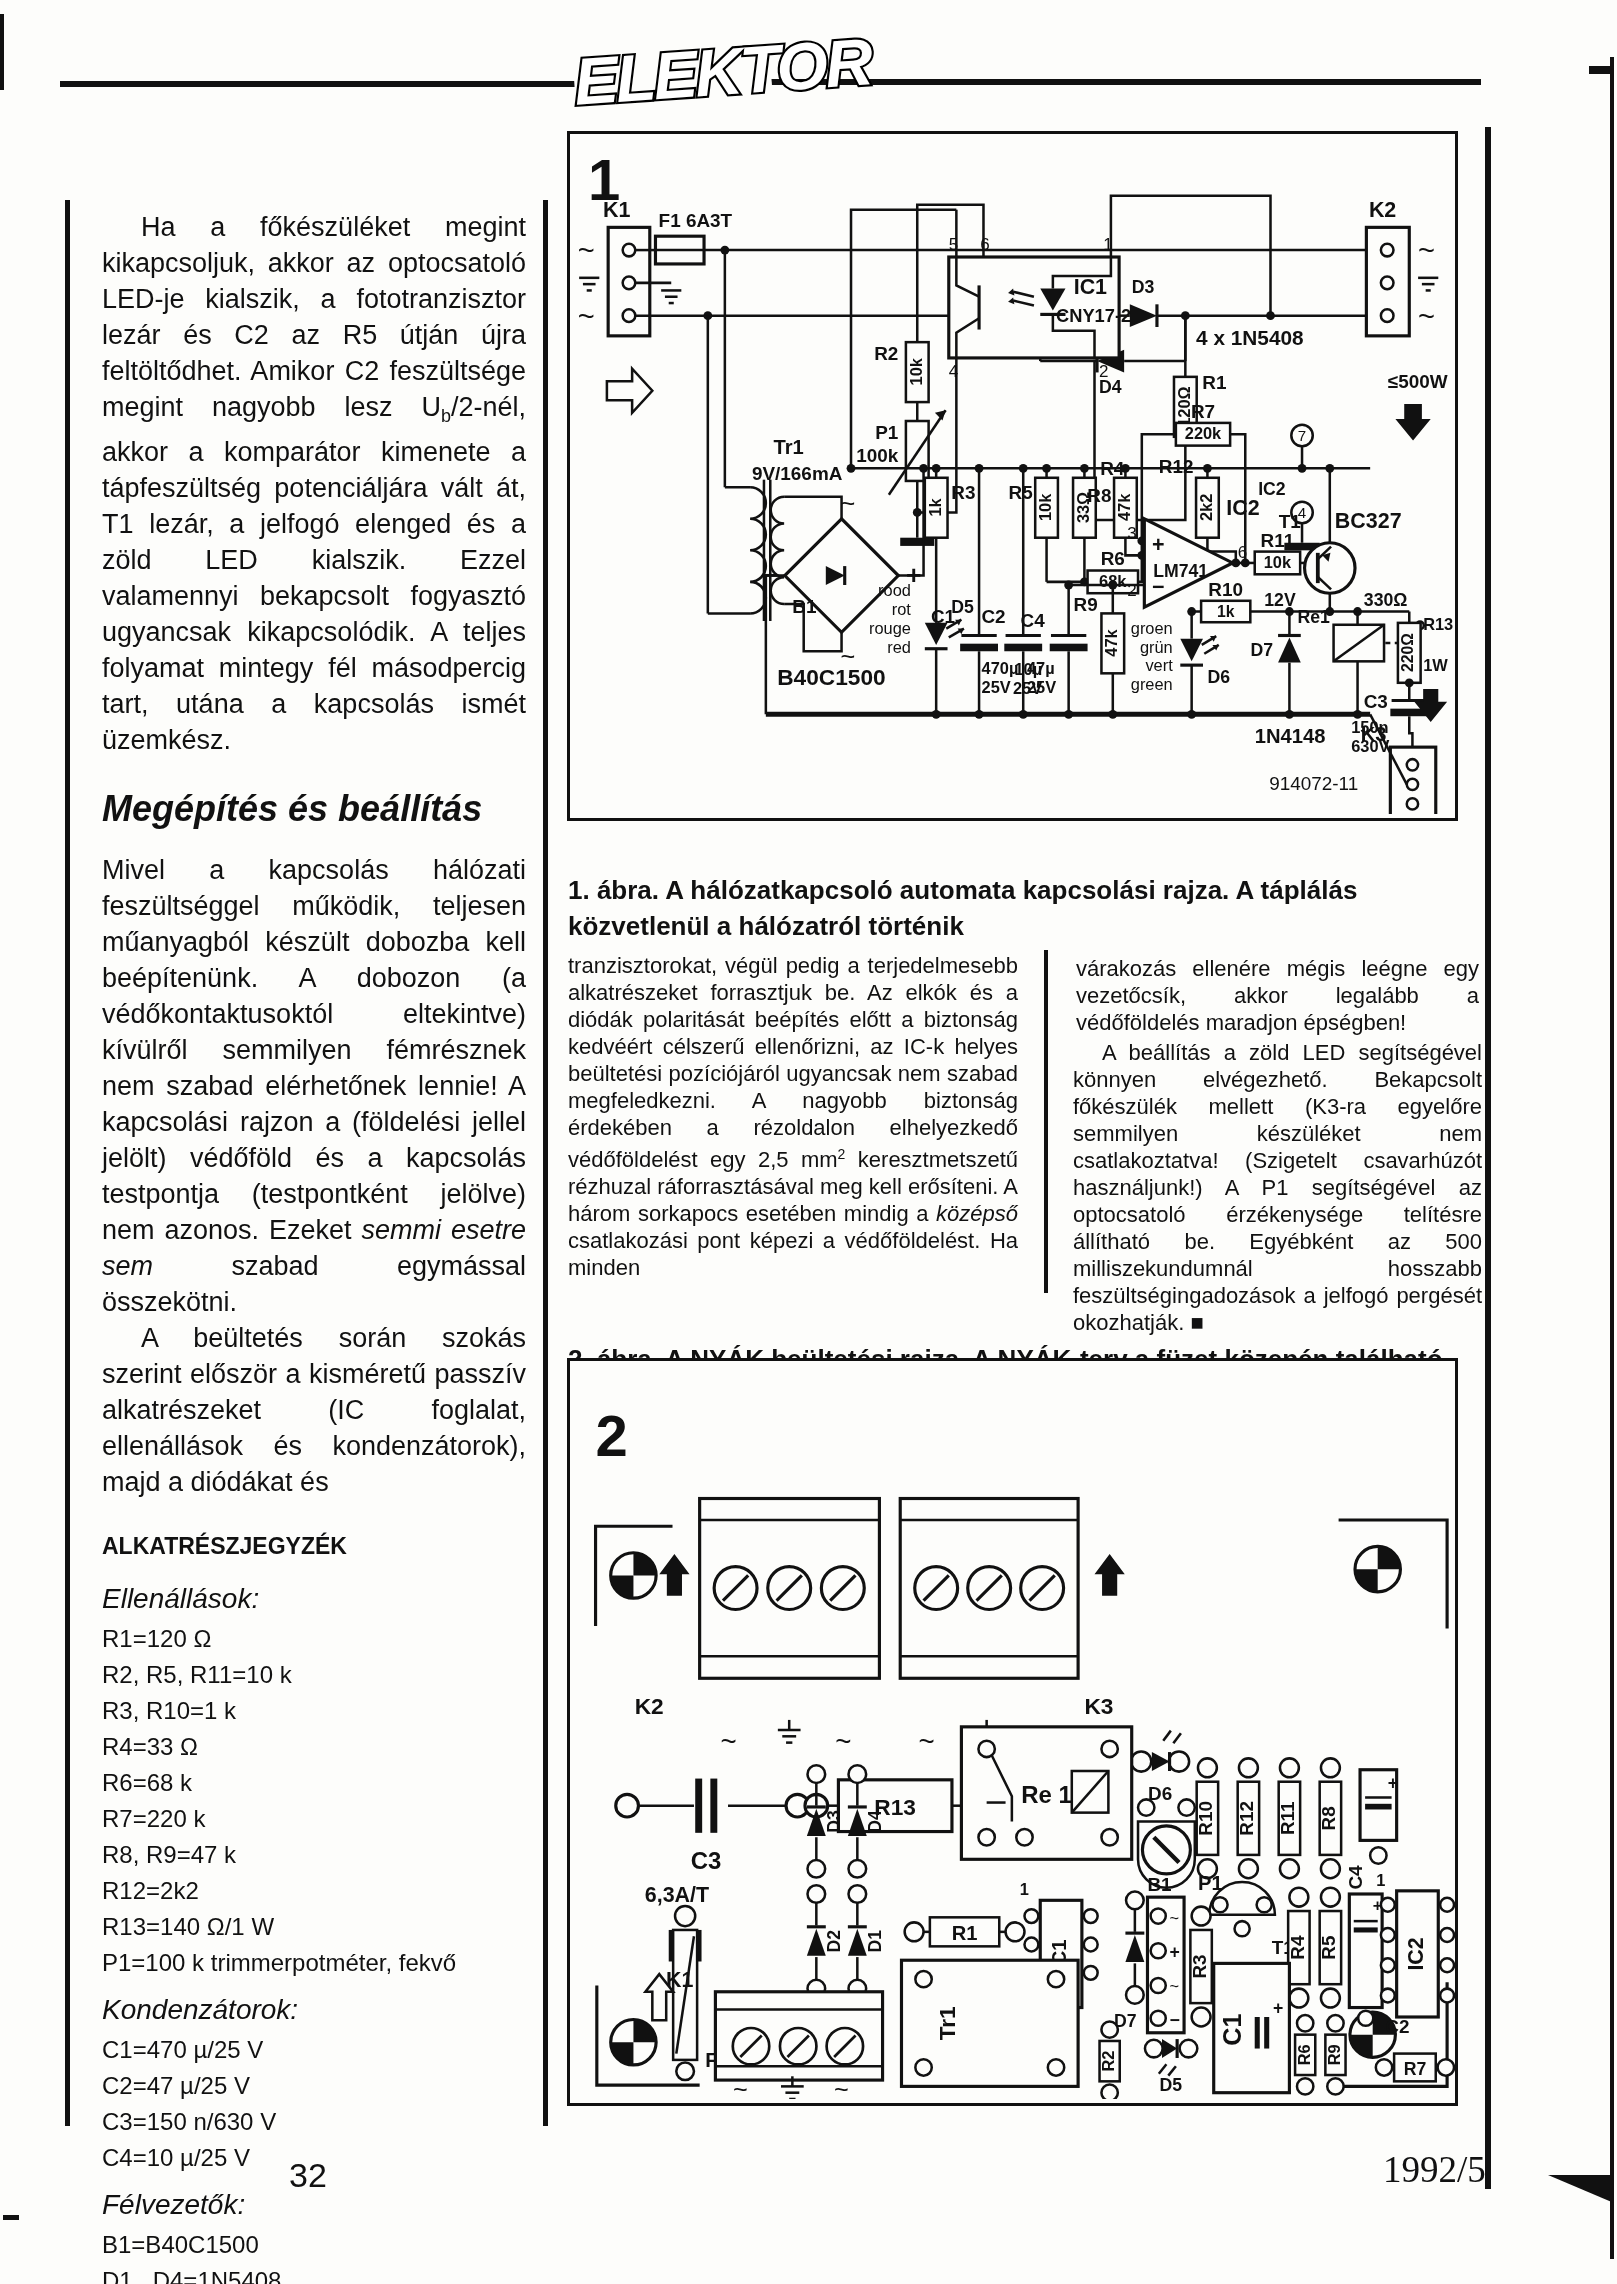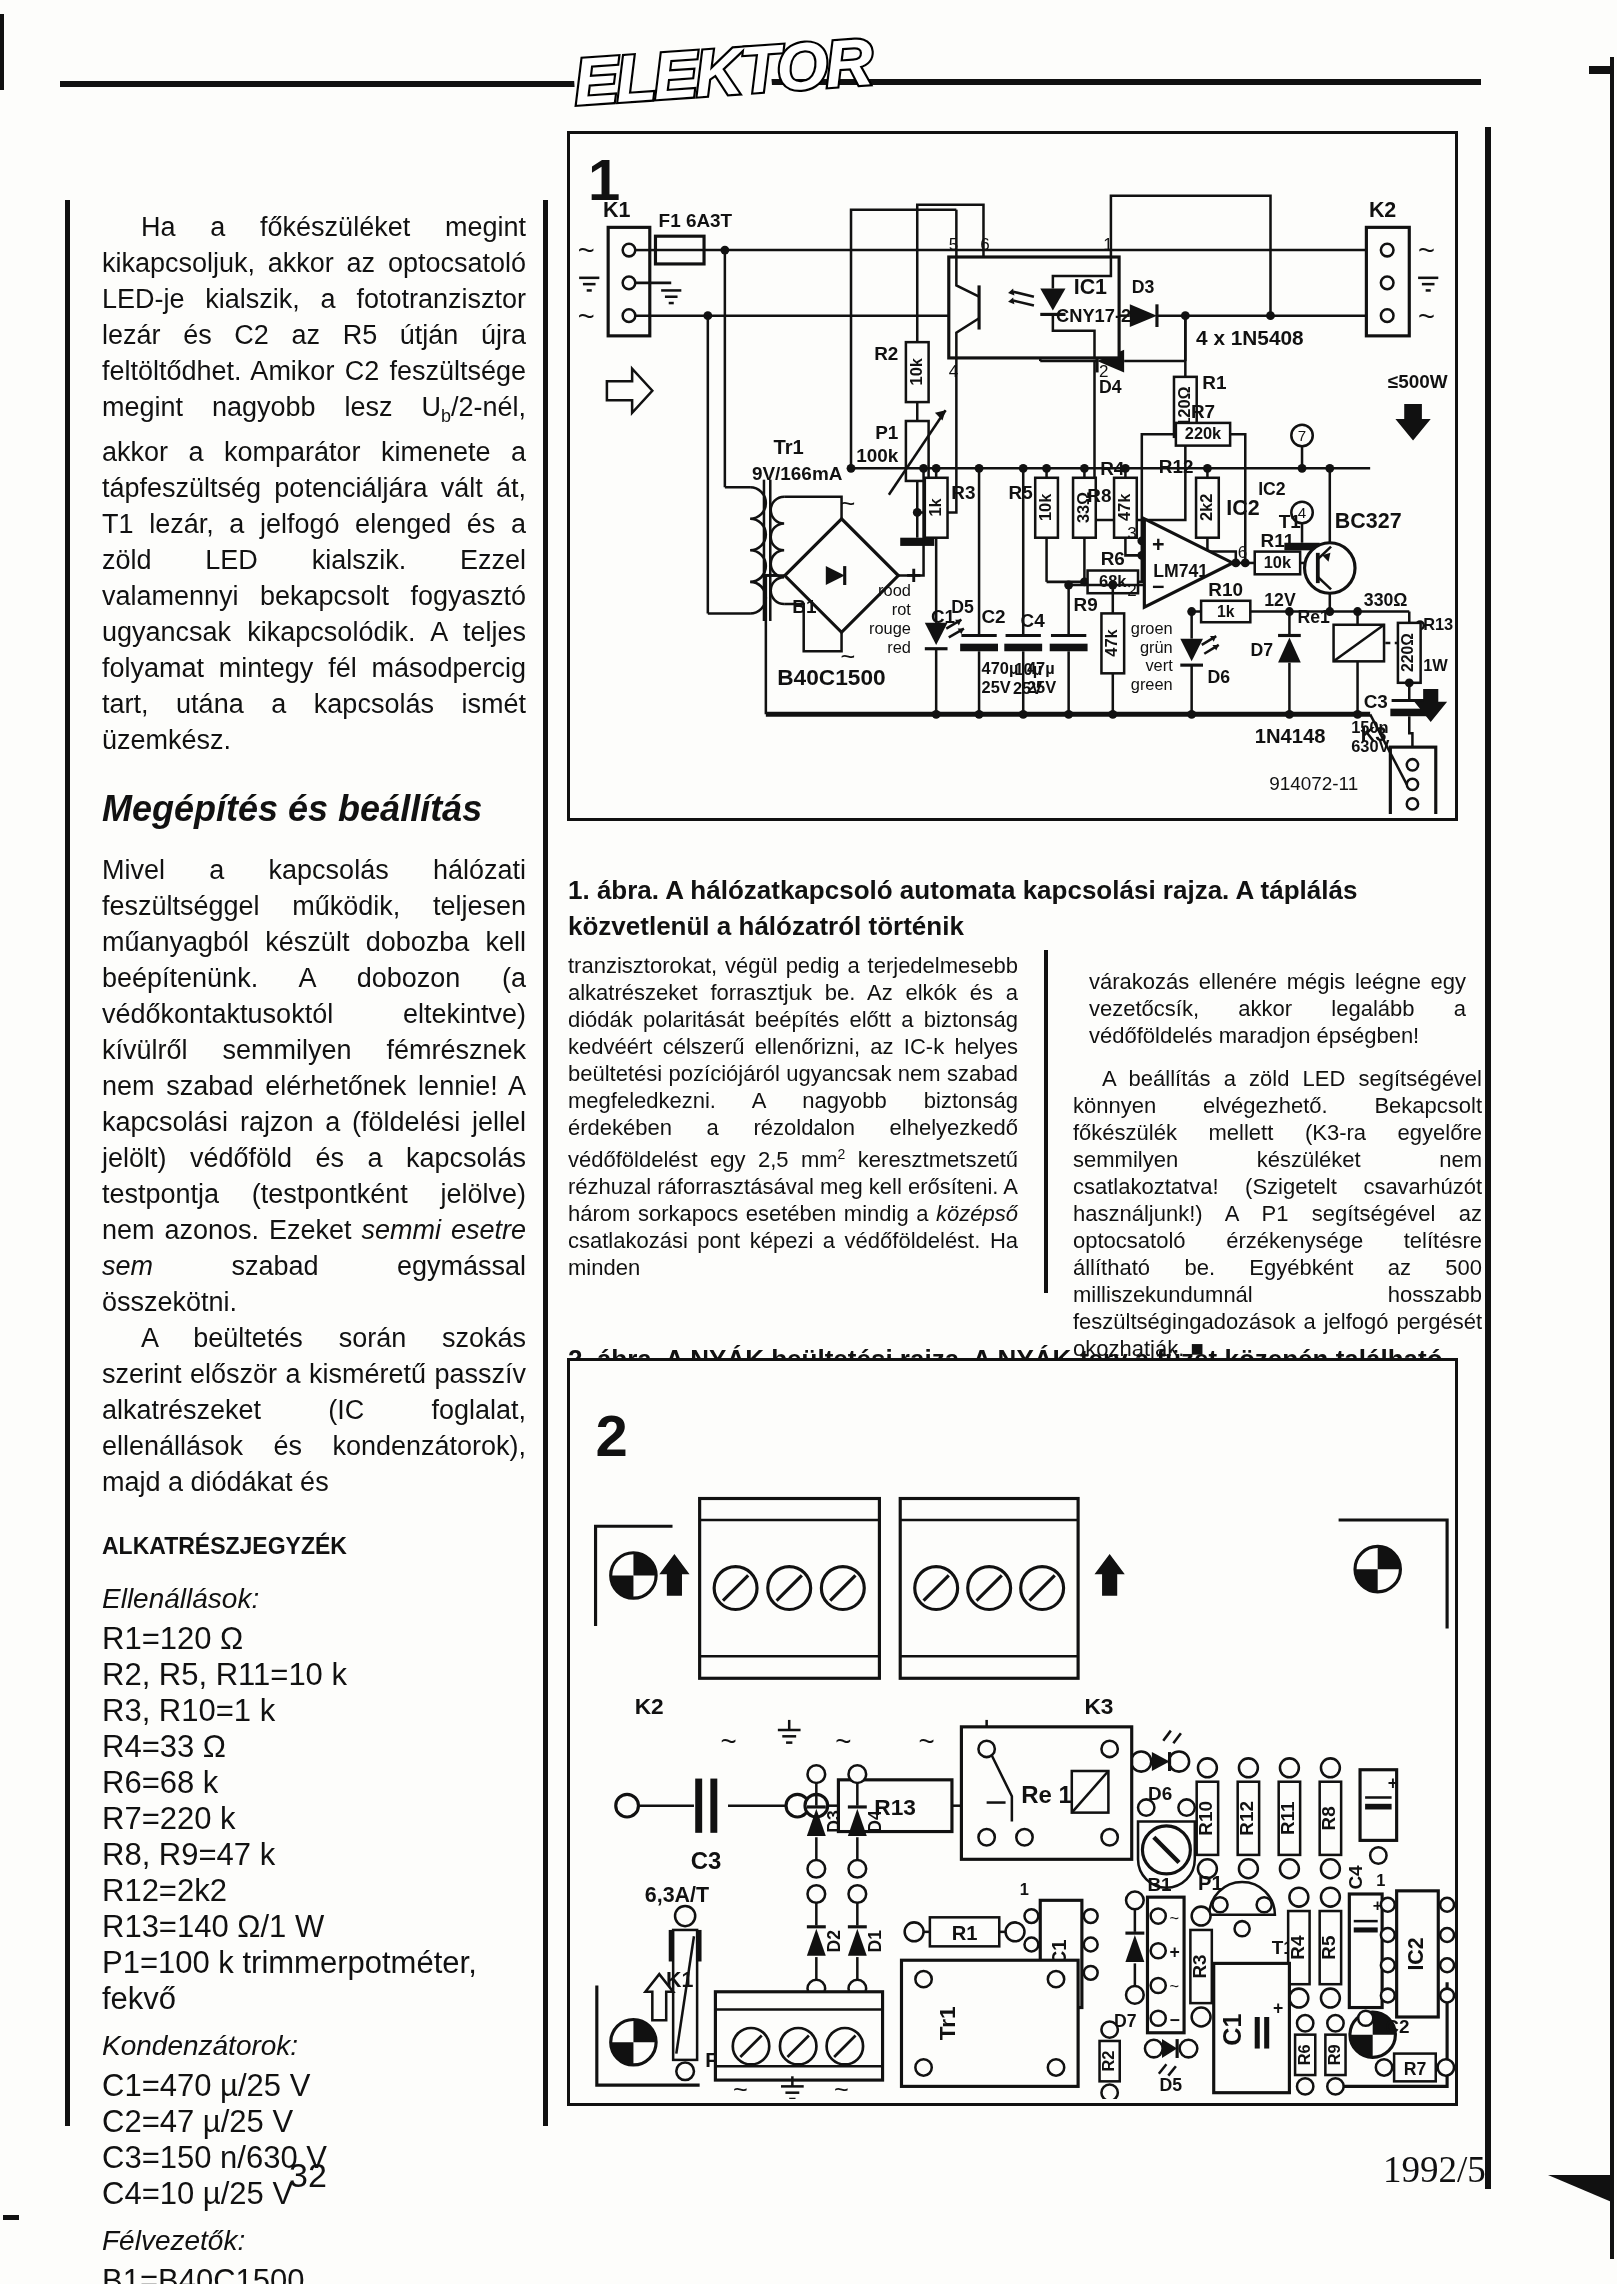--- a/index.html
+++ b/index.html
@@ -12,21 +12,21 @@
         transform:rotate(-4deg);font-style:italic;font-weight:900;font-size:66px;letter-spacing:-2.5px;
         color:#fff;-webkit-text-stroke:4.4px #000;paint-order:stroke fill;}
   
   .body-text{font-size:27px;line-height:36px;text-align:justify;}
   .body-text p{margin:0 0 0 0;}
   .indent{text-indent:39px;}
   .smalltext{font-size:22px;line-height:27px;text-align:justify;}
   h2.sect{font-size:36px;font-style:italic;font-weight:bold;margin:33px 0 25px 0;}
   h3.parts{font-size:23px;font-weight:bold;margin:28px 0 16.5px 0;letter-spacing:0px;}
   .subhead{font-style:italic;font-size:28px;margin:11.4px 0 3.8px 0;}
-  .plist{font-size:31px;line-height:36px;text-align:left;}
+  .plist{font-size:24px;line-height:36px;text-align:left;}
   .caption{font-weight:bold;font-size:26px;line-height:36px;text-align:left;margin-top:33px;}
   .figbox{position:absolute;border:3.8px solid #111;background:#fdfdfb;}
   .footer-num{font-size:34px;}
   svg text{font-family:"Liberation Sans",sans-serif;fill:#111;}
   svg .b{font-weight:bold;}
   svg .lbl{font-size:30px;font-weight:bold;}
   svg .sm{font-size:26px;}
   svg .pin{font-size:27px;}
   svg line,svg polyline,svg path{stroke:#111;fill:none;}
   svg .w{stroke-width:4;}
@@ -510,21 +510,21 @@
     </svg>
   </div>
 
   <div class="abs caption" style="left:568px;top:839px;width:914px;">1. ábra. A hálózatkapcsoló automata kapcsolási rajza. A táplálás közvetlenül a hálózatról történik</div>
 
   <div class="abs smalltext" style="left:568px;top:952px;width:450px;">
     <span>tranzisztorokat, végül pedig a terjedelmesebb alkatrészeket forrasztjuk be. Az elkók és a diódák polaritását beépítés előtt a biztonság kedvéért célszerű ellenőrizni, az IC-k helyes beültetési pozíciójáról ugyancsak nem szabad megfeledkezni. A nagyobb biztonság érdekében a rézoldalon elhelyezkedő védőföldelést egy 2,5 mm</span><sup style="font-size:14px;">2</sup><span> keresztmetszetű rézhuzal ráforrasztásával meg kell erősíteni. A három sorkapocs esetében mindig a </span><em>középső</em><span> csatlakozási pont képezi a védőföldelést. Ha minden</span>
   </div>
 
   <div class="abs smalltext" style="left:1073px;top:952px;width:409px;">
-    <p style="margin:16px;">várakozás ellenére mégis leégne egy vezetőcsík, akkor legalább a védőföldelés maradjon épségben!</p>
+    <p style="margin:3px;">várakozás ellenére mégis leégne egy vezetőcsík, akkor legalább a védőföldelés maradjon épségben!</p>
     <p style="margin:0;text-indent:29px;"><span>A beállítás a zöld LED segítségével könnyen elvégezhető. Bekapcsolt főkészülék mellett (K3-ra egyelőre semmilyen készüléket nem csatlakoztatva! (Szigetelt csavarhúzót használjunk!) A P1 segítségével az optocsatoló érzékenysége telítésre állítható be. Egyébként az 500 milliszekundumnál hosszabb feszültségingadozások a jelfogó pergését okozhatják. </span><span>■</span></p>
   </div>
 
   <div class="abs caption" style="left:568px;top:1308px;width:914px;">2. ábra. A NYÁK beültetési rajza. A NYÁK-terv a füzet közepén található</div>
 
   <div class="figbox" style="left:567px;top:1358px;width:885px;height:742px;">
     <svg width="885" height="738" viewBox="0 0 1402 1170">
       <defs>
         <g id="screw">
             <circle class="comp w5" r="34"></circle>

